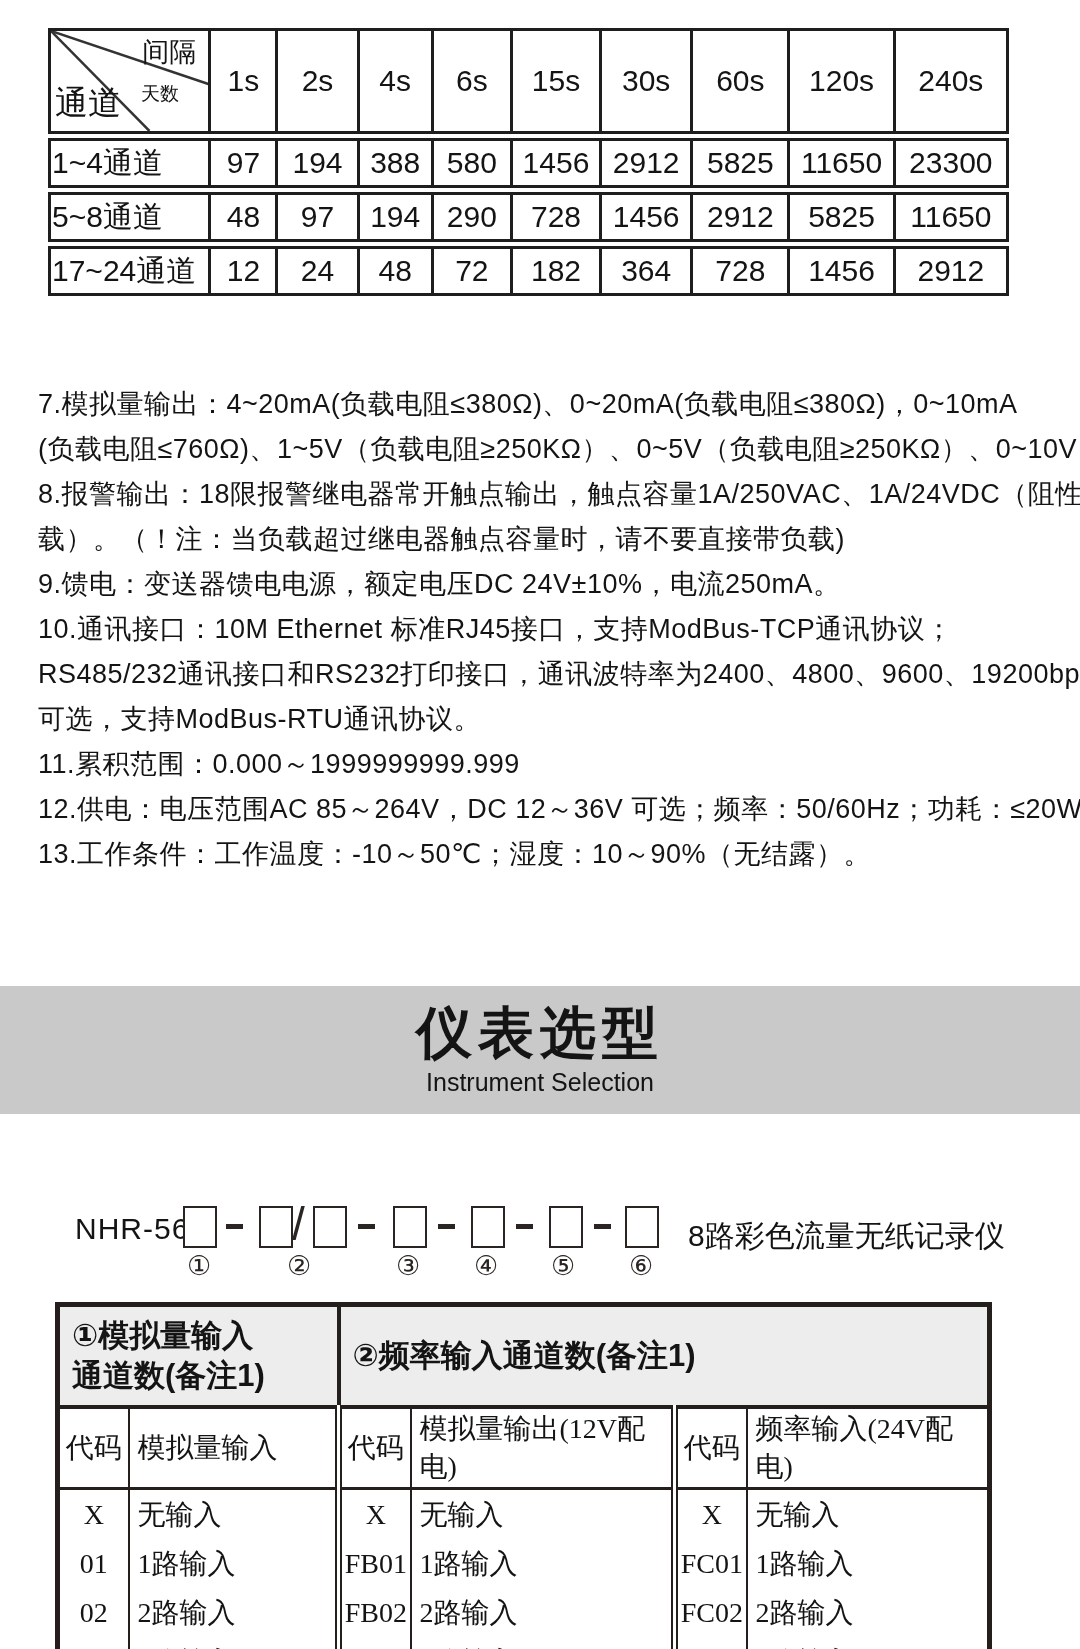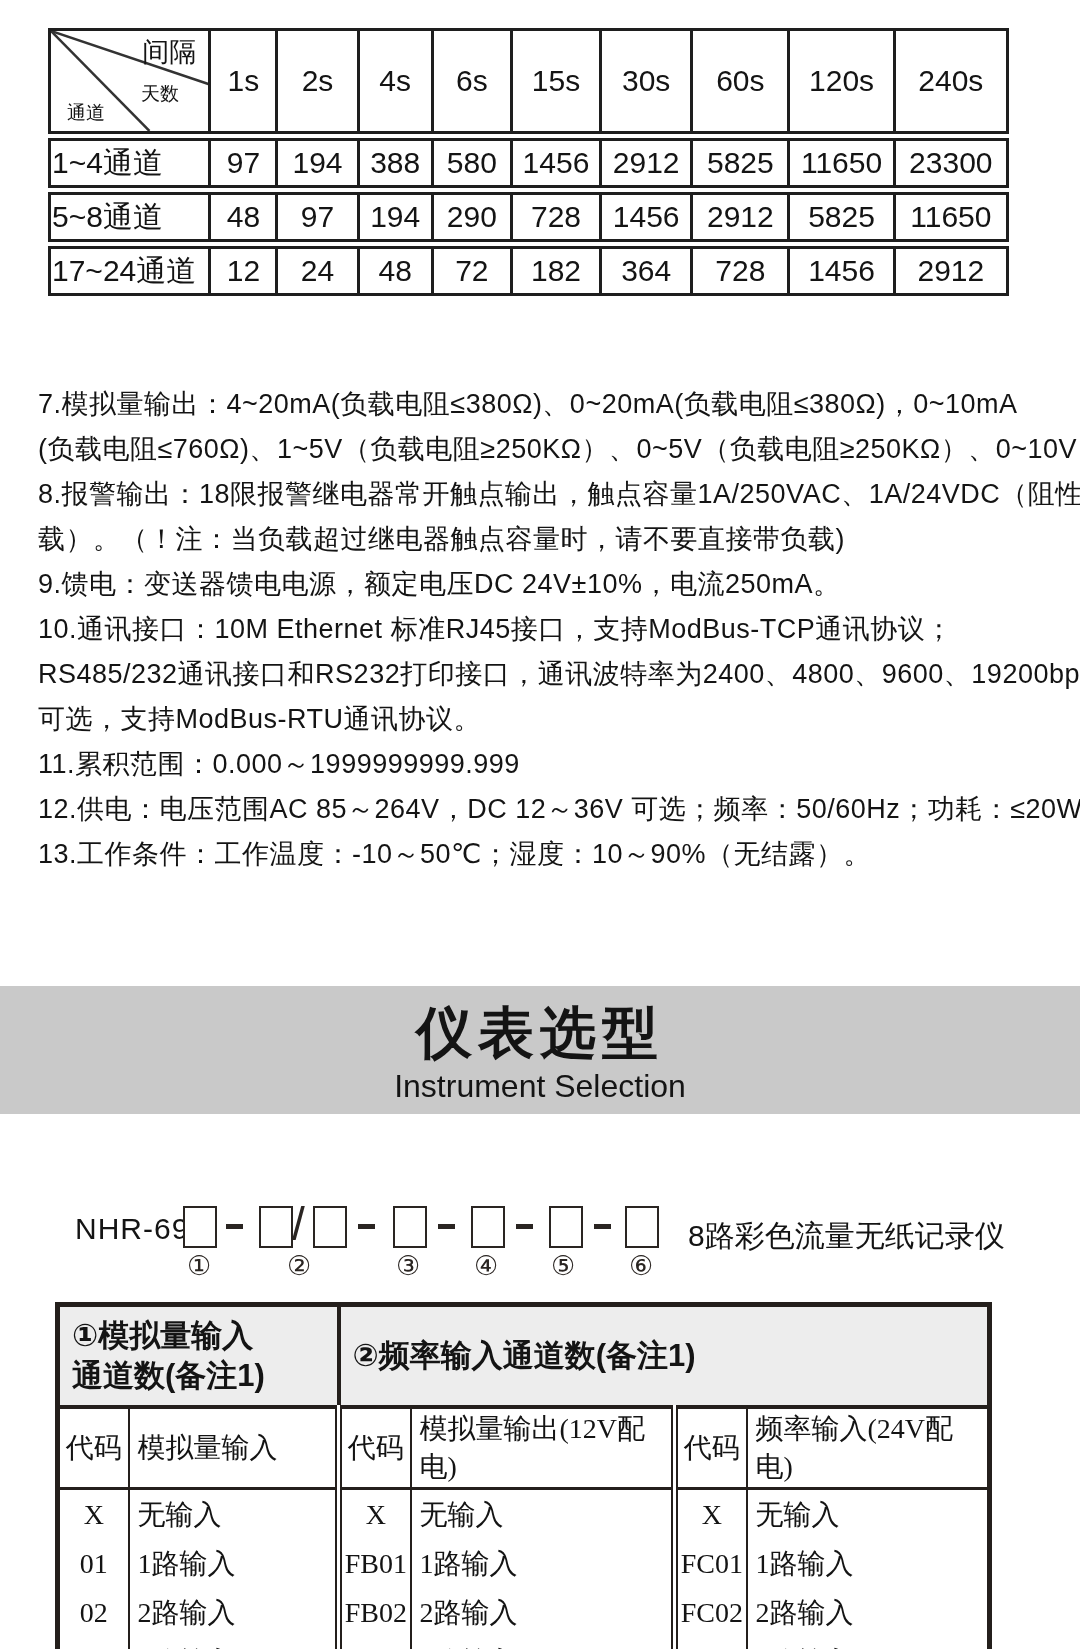--- a/index.html
+++ b/index.html
@@ -20,30 +20,30 @@
     overflow:hidden;
   }
   .storage-table th:first-child,.storage-table td:first-child{border-left:3px solid #1e1e1e;}
   .storage-table thead th{height:98px;}
   .storage-table tbody td{height:42px;}
   .storage-table td.row-label{text-align:left;}
   .corner-cell{position:relative;padding:0;}
   .corner-cell svg{position:absolute;left:0;top:0;width:100%;height:100%;}
   .corner-top{position:absolute;top:3px;right:12px;font-size:27px;}
   .corner-mid{position:absolute;top:50px;left:90px;font-size:19px;}
-  .corner-bot{position:absolute;bottom:5px;left:16px;font-size:19px;}
+  .corner-bot{position:absolute;bottom:5px;left:4px;font-size:33px;}
 
   
   .specs{position:absolute;left:38px;top:382px;width:1015px;}
   .spec-line{font-size:27px;line-height:45px;white-space:nowrap;letter-spacing:0.5px;}
 
   
   .banner{position:absolute;left:0;top:986px;width:1080px;height:128px;background:#c9c9c9;text-align:center;}
   .banner-title{font-size:56px;font-weight:bold;letter-spacing:6px;padding-top:10px;}
-  .banner-sub{font-size:32px;margin-top:-4px;}
+  .banner-sub{font-size:25px;margin-top:-4px;}
 
   
   .model-section{position:absolute;left:0;top:1200px;width:1080px;height:110px;font-size:30px;}
   .model-prefix{position:absolute;left:75px;top:12px;letter-spacing:1px;white-space:nowrap;}
   .slot-box{position:absolute;top:6px;width:30px;height:38px;border:2.5px solid #2a2522;background:#fff;}
   .b1{left:183px}.b2{left:259px}.b3{left:313px}.b4{left:393px}.b5{left:471px}.b6{left:549px}.b7{left:625px}
   .dash{position:absolute;top:24px;width:17px;height:5px;background:#2a2522;}
   .d1{left:226px}.d2{left:358px}.d3{left:438px}.d4{left:516px}.d5{left:594px}
   .slash{position:absolute;left:292px;top:-3px;font-size:46px;font-weight:300;color:#2a2522;}
   .model-desc{position:absolute;left:688px;top:16px;font-size:30px;white-space:nowrap;}
@@ -163,21 +163,21 @@
       <div class="spec-line">12.供电：电压范围AC 85～264V，DC 12～36V 可选；频率：50/60Hz；功耗：≤20W。</div>
       <div class="spec-line">13.工作条件：工作温度：-10～50℃；湿度：10～90%（无结露）。</div>
     </div>
 
   <div class="banner">
     <div class="banner-title">仪表选型</div>
     <div class="banner-sub">Instrument Selection</div>
   </div>
 
   <div class="model-section">
-    <span class="model-prefix">NHR-69</span>
+    <span class="model-prefix">NHR-56</span>
     <span class="slot-box b1"></span>
     <span class="dash d1"></span>
     <span class="slot-box b2"></span>
     <span class="slash">/</span>
     <span class="slot-box b3"></span>
     <span class="dash d2"></span>
     <span class="slot-box b4"></span>
     <span class="dash d3"></span>
     <span class="slot-box b5"></span>
     <span class="dash d4"></span>

